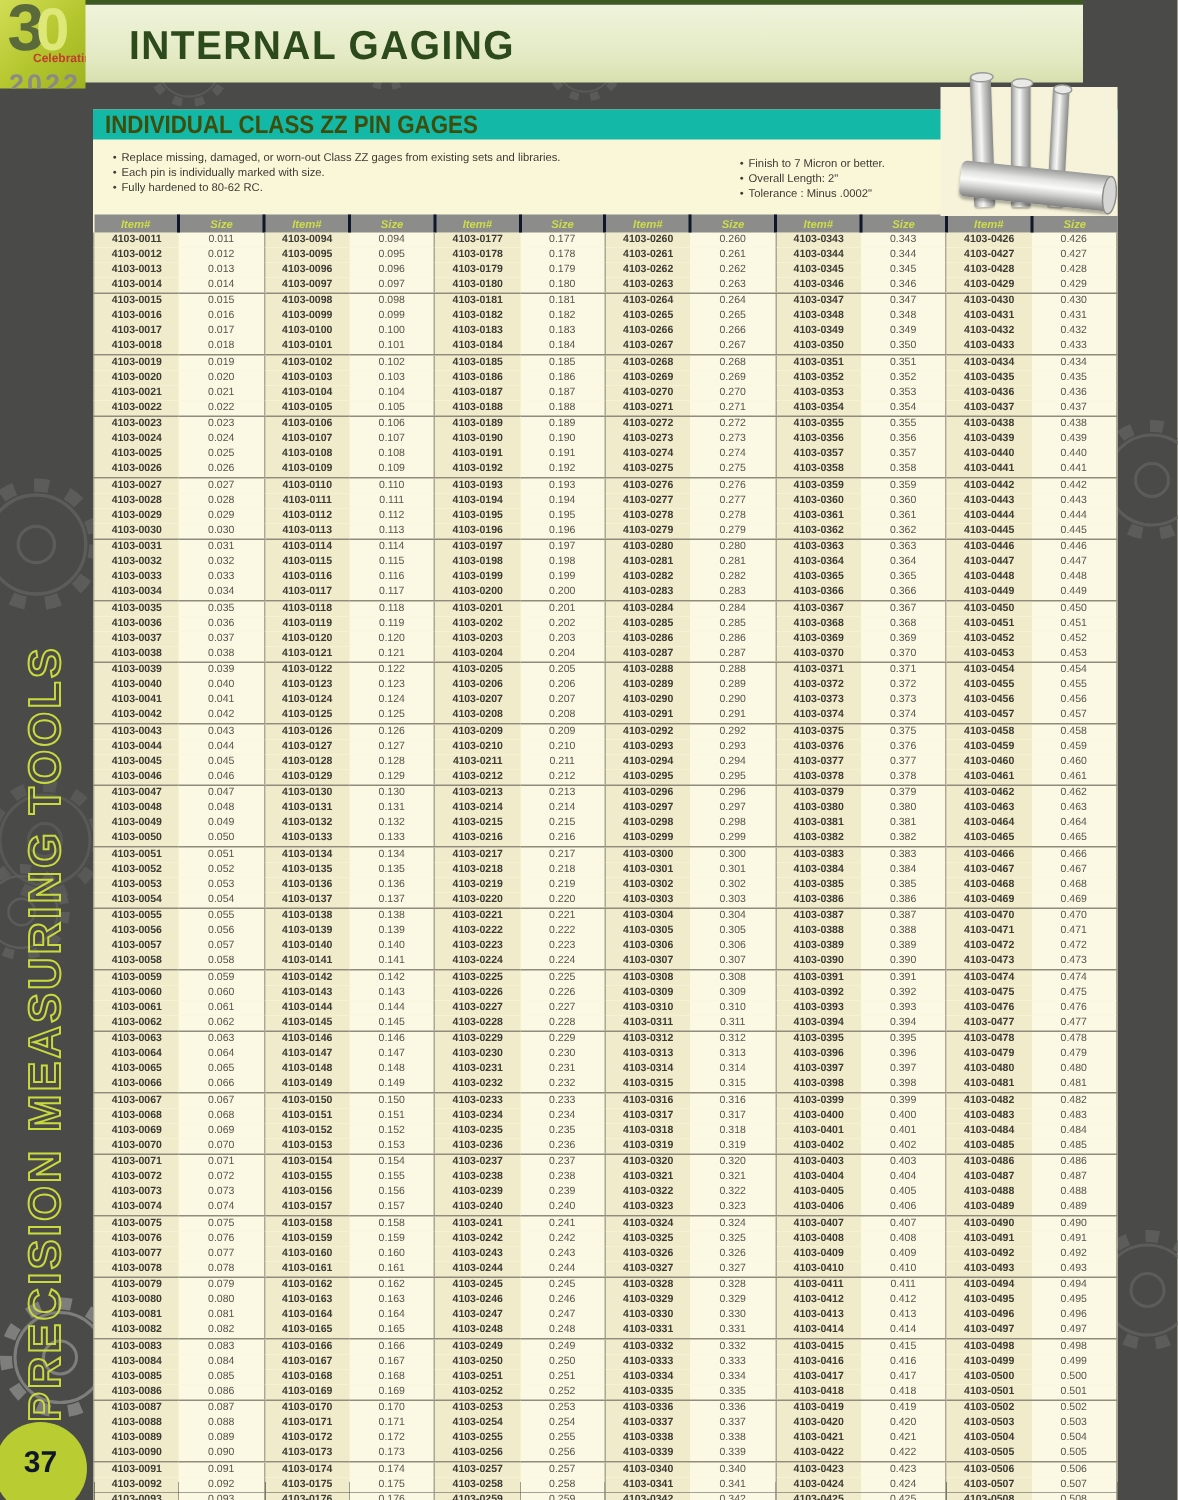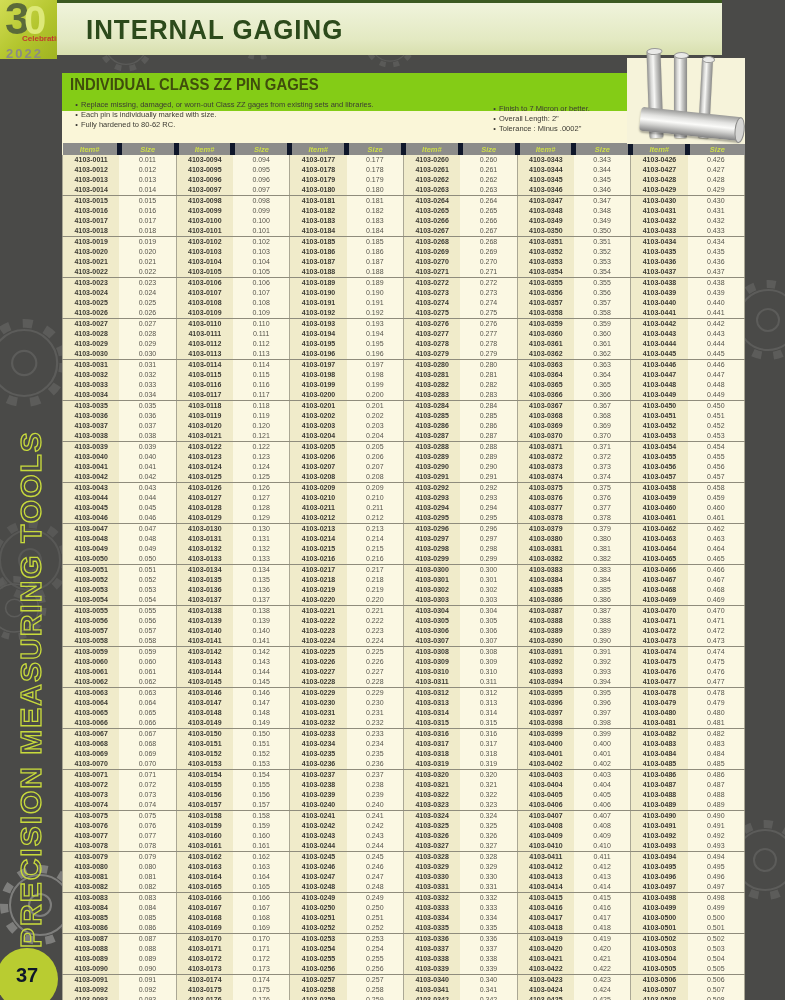--- a/index.html
+++ b/index.html
@@ -25,21 +25,21 @@
   }
   
   .logo {
     position:absolute; left:0; top:0; width:57px; height:59px;
     background:linear-gradient(135deg,#d2dd55 0%,#b3c52d 55%,#9fb321 100%);
     overflow:hidden; z-index:4;
   }
   .logo .n3 { position:absolute; left:5px; top:-6px; font-size:44px; font-weight:bold; color:#5b6a3a; }
   .logo .n0 { position:absolute; left:24px; top:-2px; font-size:40px; font-weight:bold; color:#dde878; }
   .logo .celebrating { position:absolute; left:22px; top:34px; font-size:8px; font-weight:bold; color:#c23b2e; }
-  .logo .year { position:absolute; left:6px; top:46px; font-size:13px; font-weight:bold; letter-spacing:2px; color:#8b8b85; }
+  .logo .year { position:absolute; left:6px; top:46px; font-size:18px; font-weight:bold; letter-spacing:2px; color:#8b8b85; }
 
   
   .side-text {
     position:absolute; left:14px; top:948px;
     transform:rotate(-90deg); transform-origin:0 0;
     width:680px; white-space:nowrap;
     font-size:30px; font-weight:bold; letter-spacing:2px;
     color:#c8da3c; z-index:2;
   }
   @supports (-webkit-text-stroke: 1px #c8da3c) {
@@ -52,22 +52,22 @@
     display:flex; align-items:center; justify-content:center;
   }
   .page-circle span { font-size:20px; font-weight:bold; color:#0f172a; margin-top:-8px; }
 
   
   .panel {
     position:absolute; left:62px; top:73px; width:683px; height:915px;
     background:#faf6d8; z-index:3;
   }
   .section-bar {
-    position:absolute; left:0; top:0; width:683px; height:38px;
-    background:#84cc16;
+    position:absolute; left:0; top:0; width:683px; height:20px;
+    background:#14b8a6;
   }
   .section-title {
     position:absolute; left:8px; top:2px;
     font-size:16px; font-weight:800; letter-spacing:0px;
     color:#3f4d0c; transform:scale(0.93,1.05); transform-origin:left top;
     white-space:nowrap;
   }
   
   .pin-backdrop {
     position:absolute; left:565px; top:-15px; width:118px; height:86px;
@@ -101,21 +101,21 @@
   }
 
   
   .gage-table {
     position:absolute; left:0; top:70px; width:683px;
     border-collapse:collapse; table-layout:fixed;
   }
   .gage-table th {
     height:12px; background:#8c8c8a; color:#cddd4b;
     font-size:7.5px; font-weight:bold; font-style:italic;
-    text-align:center; border-left:5px solid #0f172a;
+    text-align:center; border-left:2px solid #0f172a;
   }
   .gage-table th:first-child { border-left:none; }
   .gage-table td {
     height:10px; font-size:7px; line-height:10px; text-align:center;
     white-space:nowrap; overflow:hidden;
   }
   .gage-table td.item {
     width:63px; background:#f0ebca; font-weight:bold; color:#3b3a33;
     border-left:1px solid #aaa794;
   }

